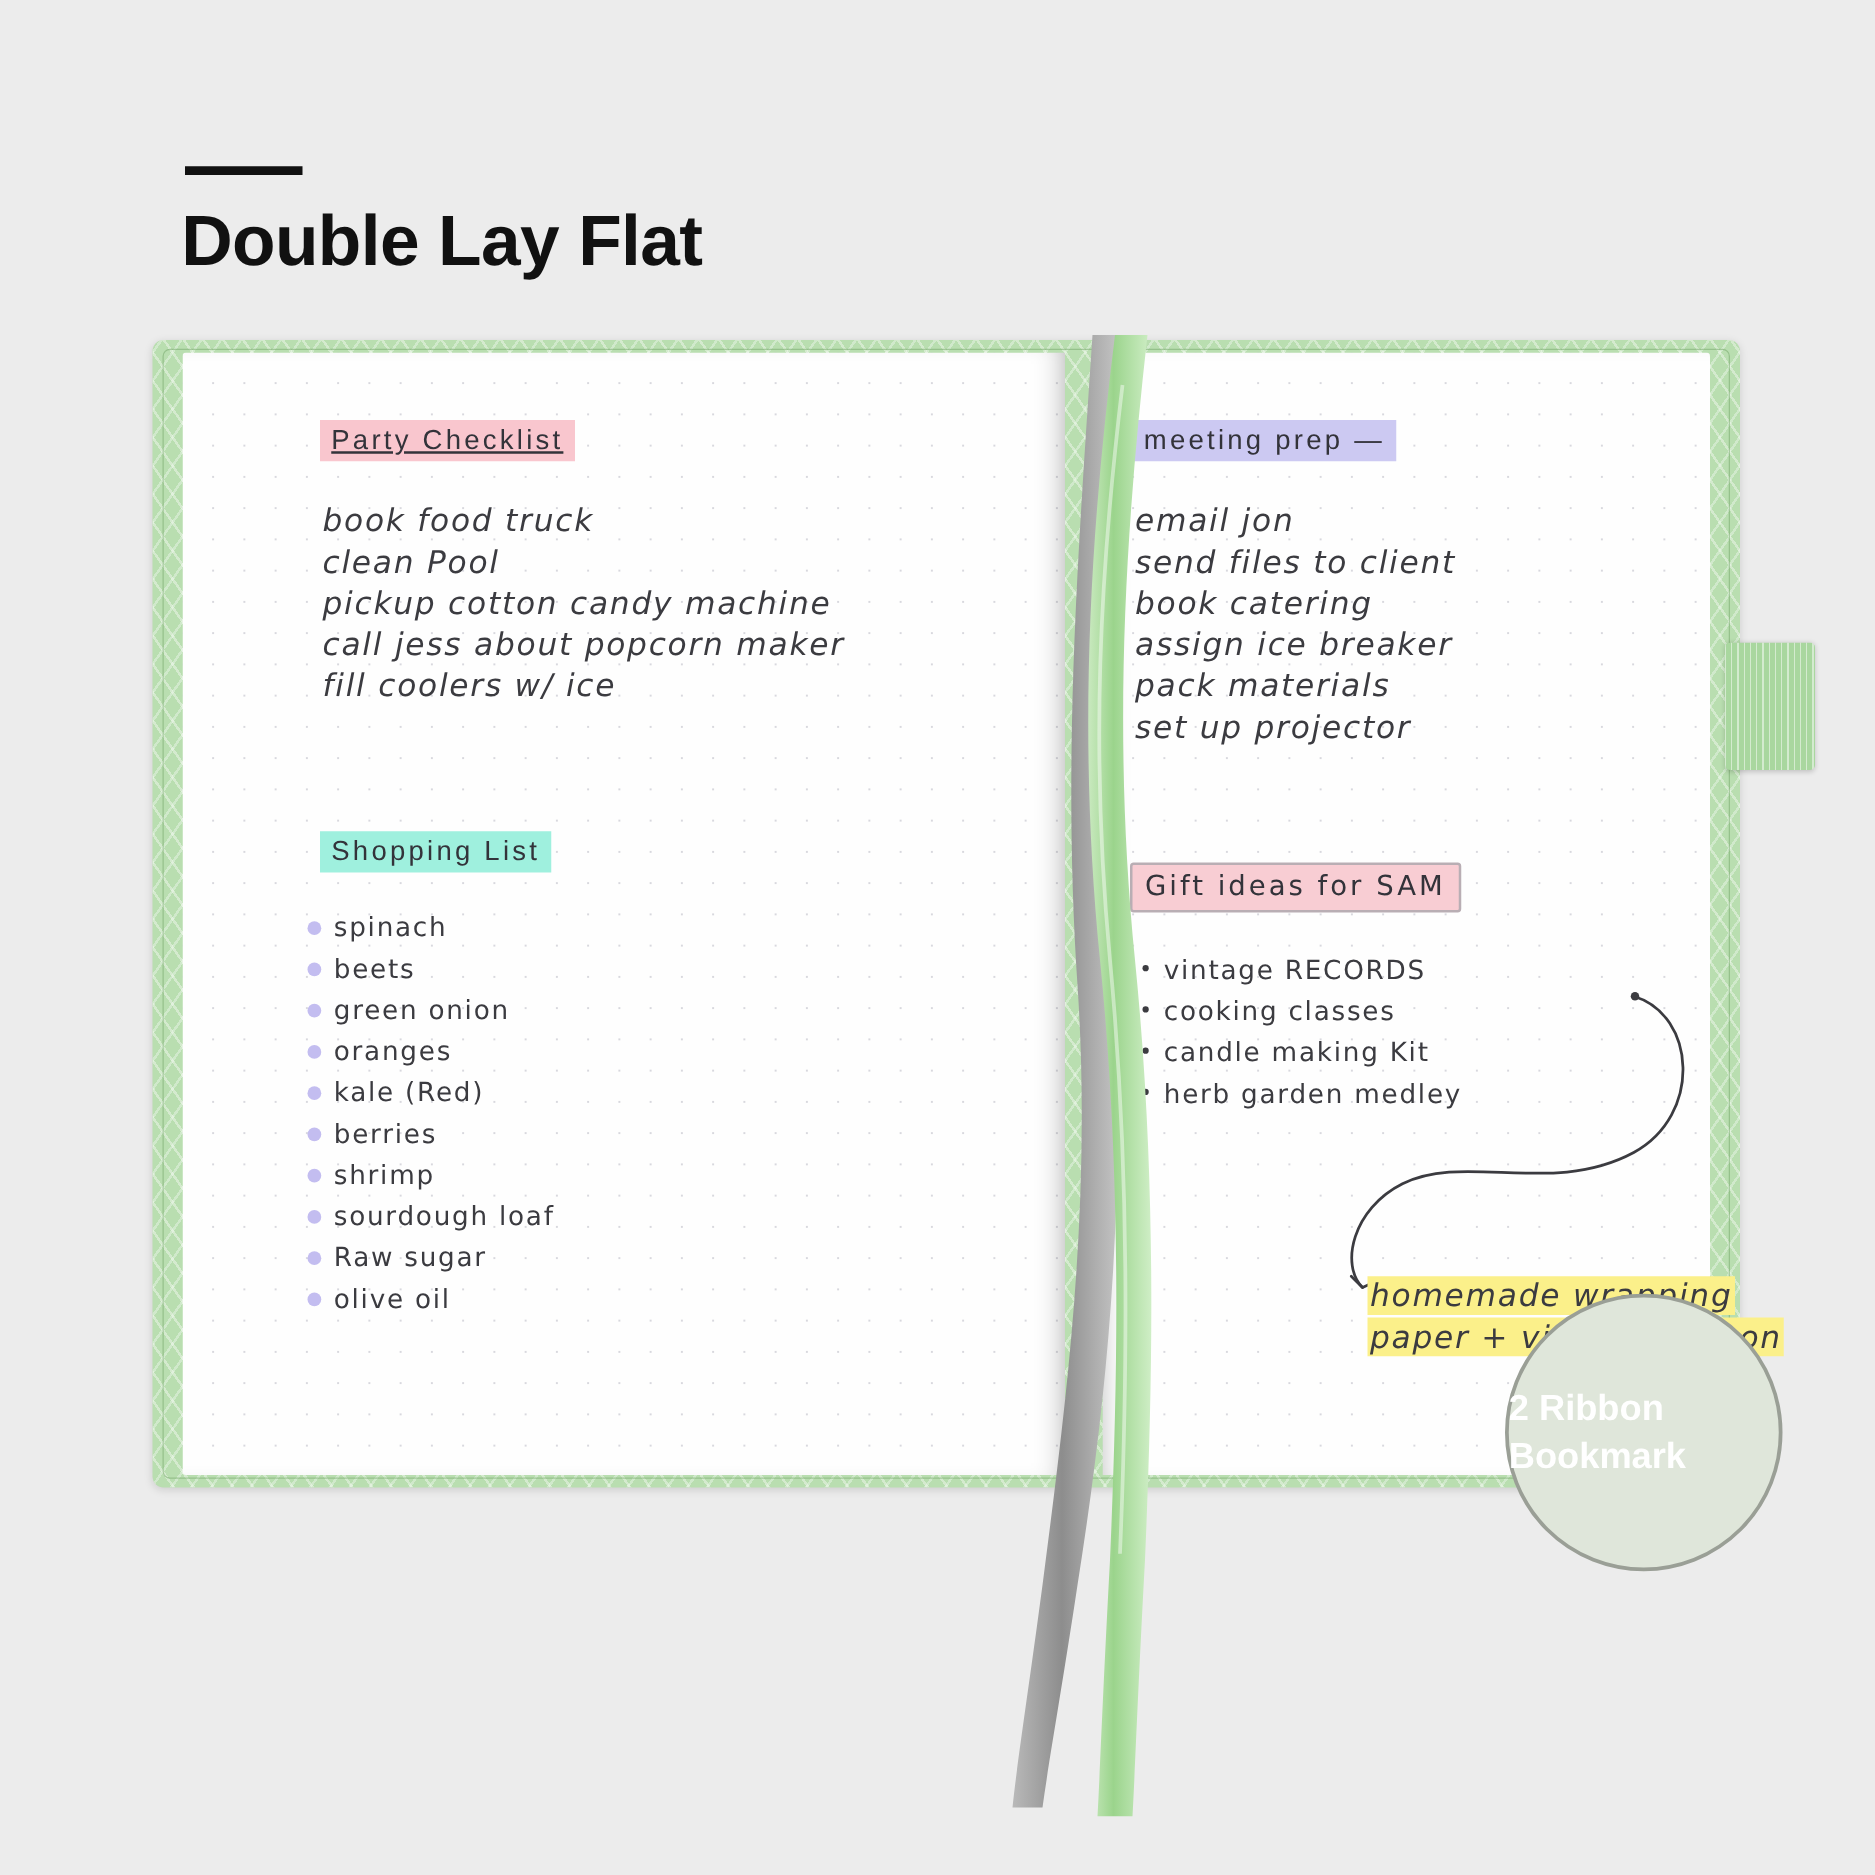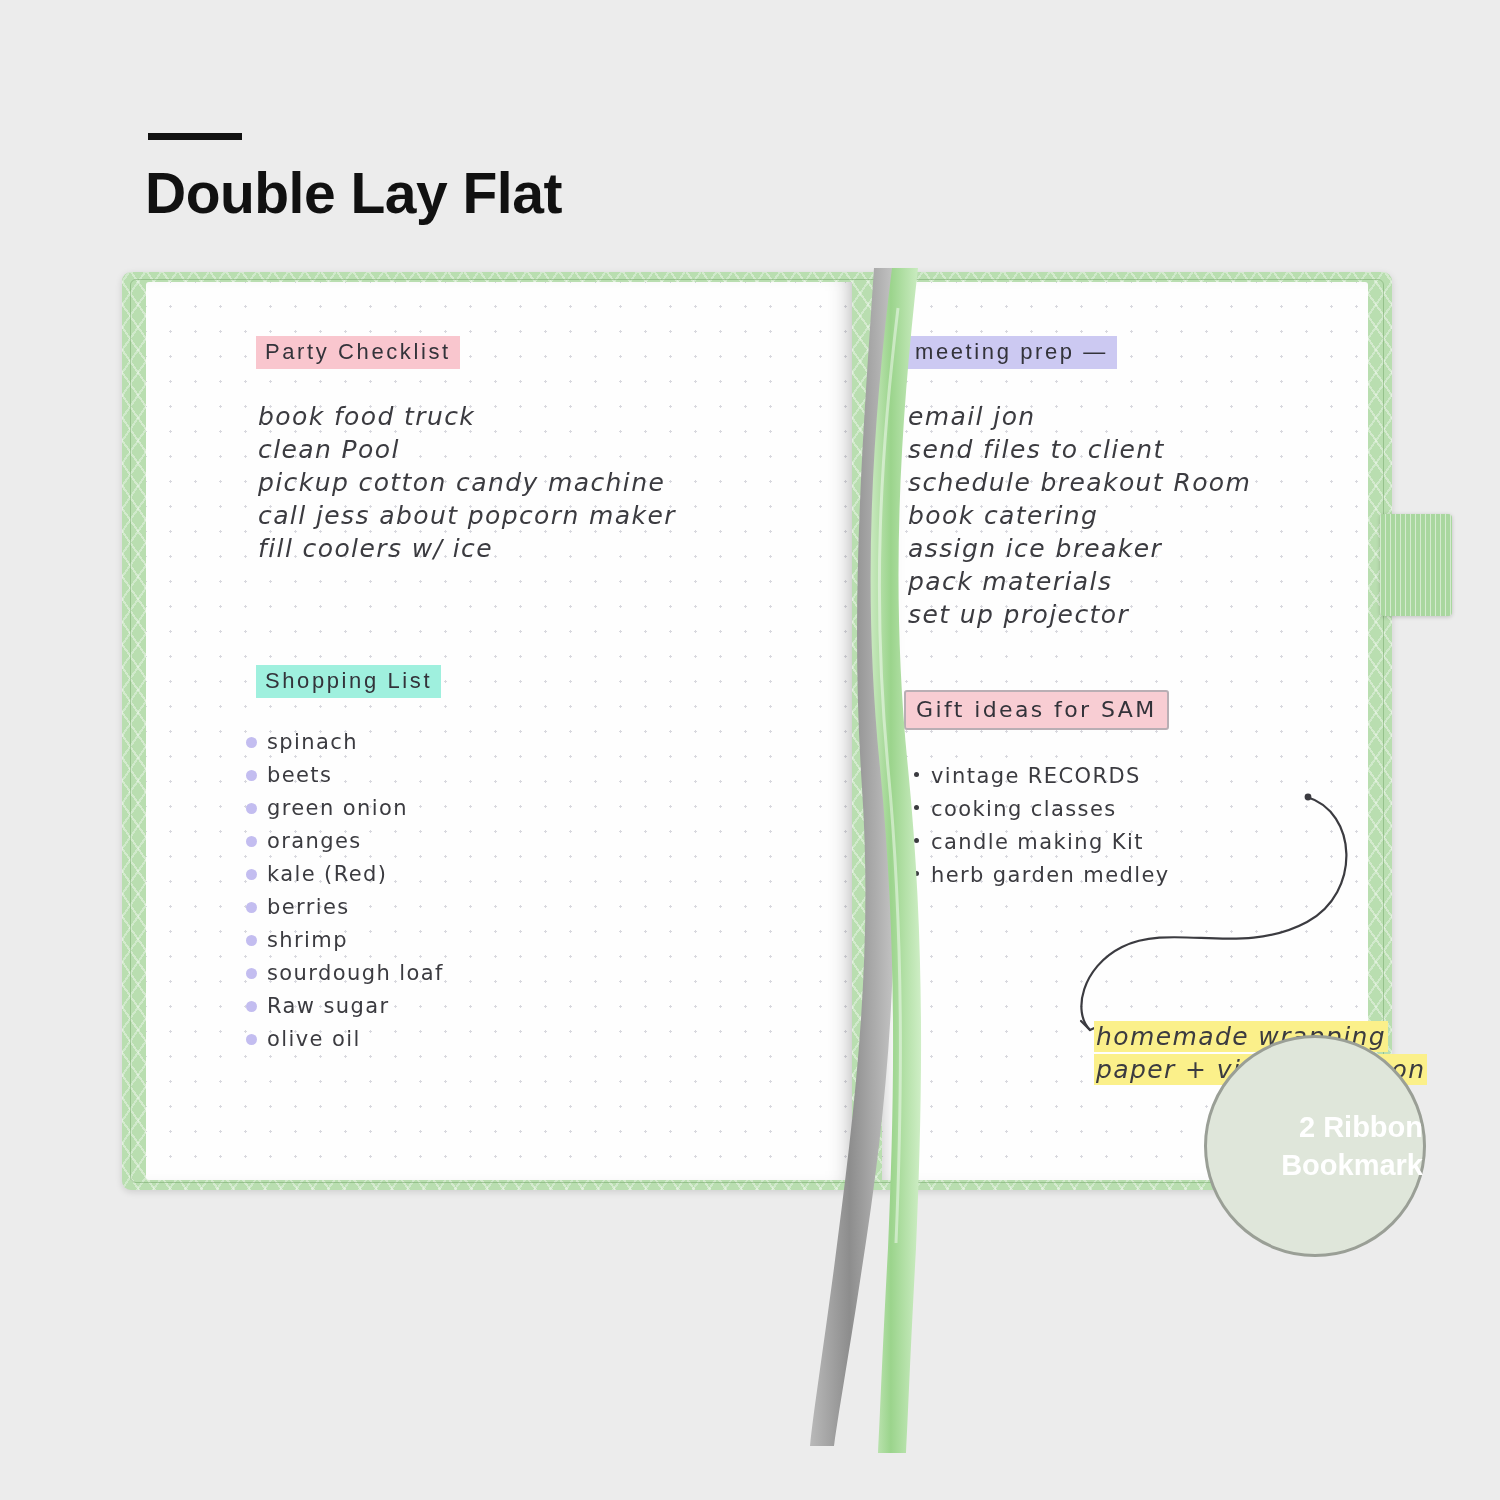--- a/index.html
+++ b/index.html
@@ -189,21 +189,21 @@
     position: absolute;
     left: 1204px;
     top: 1035px;
     width: 216px;
     height: 216px;
     border-radius: 50%;
     background: #dfe6da;
     border: 3px solid #9a9f96;
     display: flex;
     flex-direction: column;
-    align-items: flex-end;
+    align-items: flex-start;
     justify-content: center;
     color: #fff;
     font-size: 29px;
     font-weight: bold;
     line-height: 38px;
     text-align: center;
   }
 </style>
 </head>
 <body>
@@ -213,21 +213,21 @@
 
 <div id="notebook">
 
   <div class="cover">
     <div class="cover-texture"></div>
     <div class="cover-inner-line"></div>
   </div>
 
   <div class="page" id="page-left">
 
-    <div class="hw-title hl-pink" style="left:110px; top:54px;">Party Checklist</div>
+    <div class="hw-title hl-pink" style="left:110px; top:54px;text-decoration:underline;">Party Checklist</div>
 
     <div class="hw-list hand" style="left:112px; top:118px;">
       <div>book food truck</div>
       <div>clean Pool</div>
       <div>pickup cotton candy machine</div>
       <div>call jess about popcorn maker</div>
       <div>fill coolers w/ ice</div>
     </div>
 
     <div class="hw-title hl-mint" style="left:110px; top:383px;">Shopping List</div>
@@ -276,21 +276,20 @@
     </div>
   </div>
 
   <div class="page" id="page-right">
 
     <div class="hw-title hl-purple" style="left:24px; top:54px;">meeting prep —</div>
 
     <div class="hw-list hand" style="left:26px; top:118px;">
       <div>email jon</div>
       <div>send files to client</div>
-      <div>schedule breakout Room</div>
       <div>book catering</div>
       <div>assign ice breaker</div>
       <div>pack materials</div>
       <div>set up projector</div>
     </div>
 
     <div class="hw-box hand" style="left:22px; top:408px;">Gift ideas for SAM</div>
 
     <div class="bullet-list hand" style="left:32px; top:478px;">
       <div class="row">

